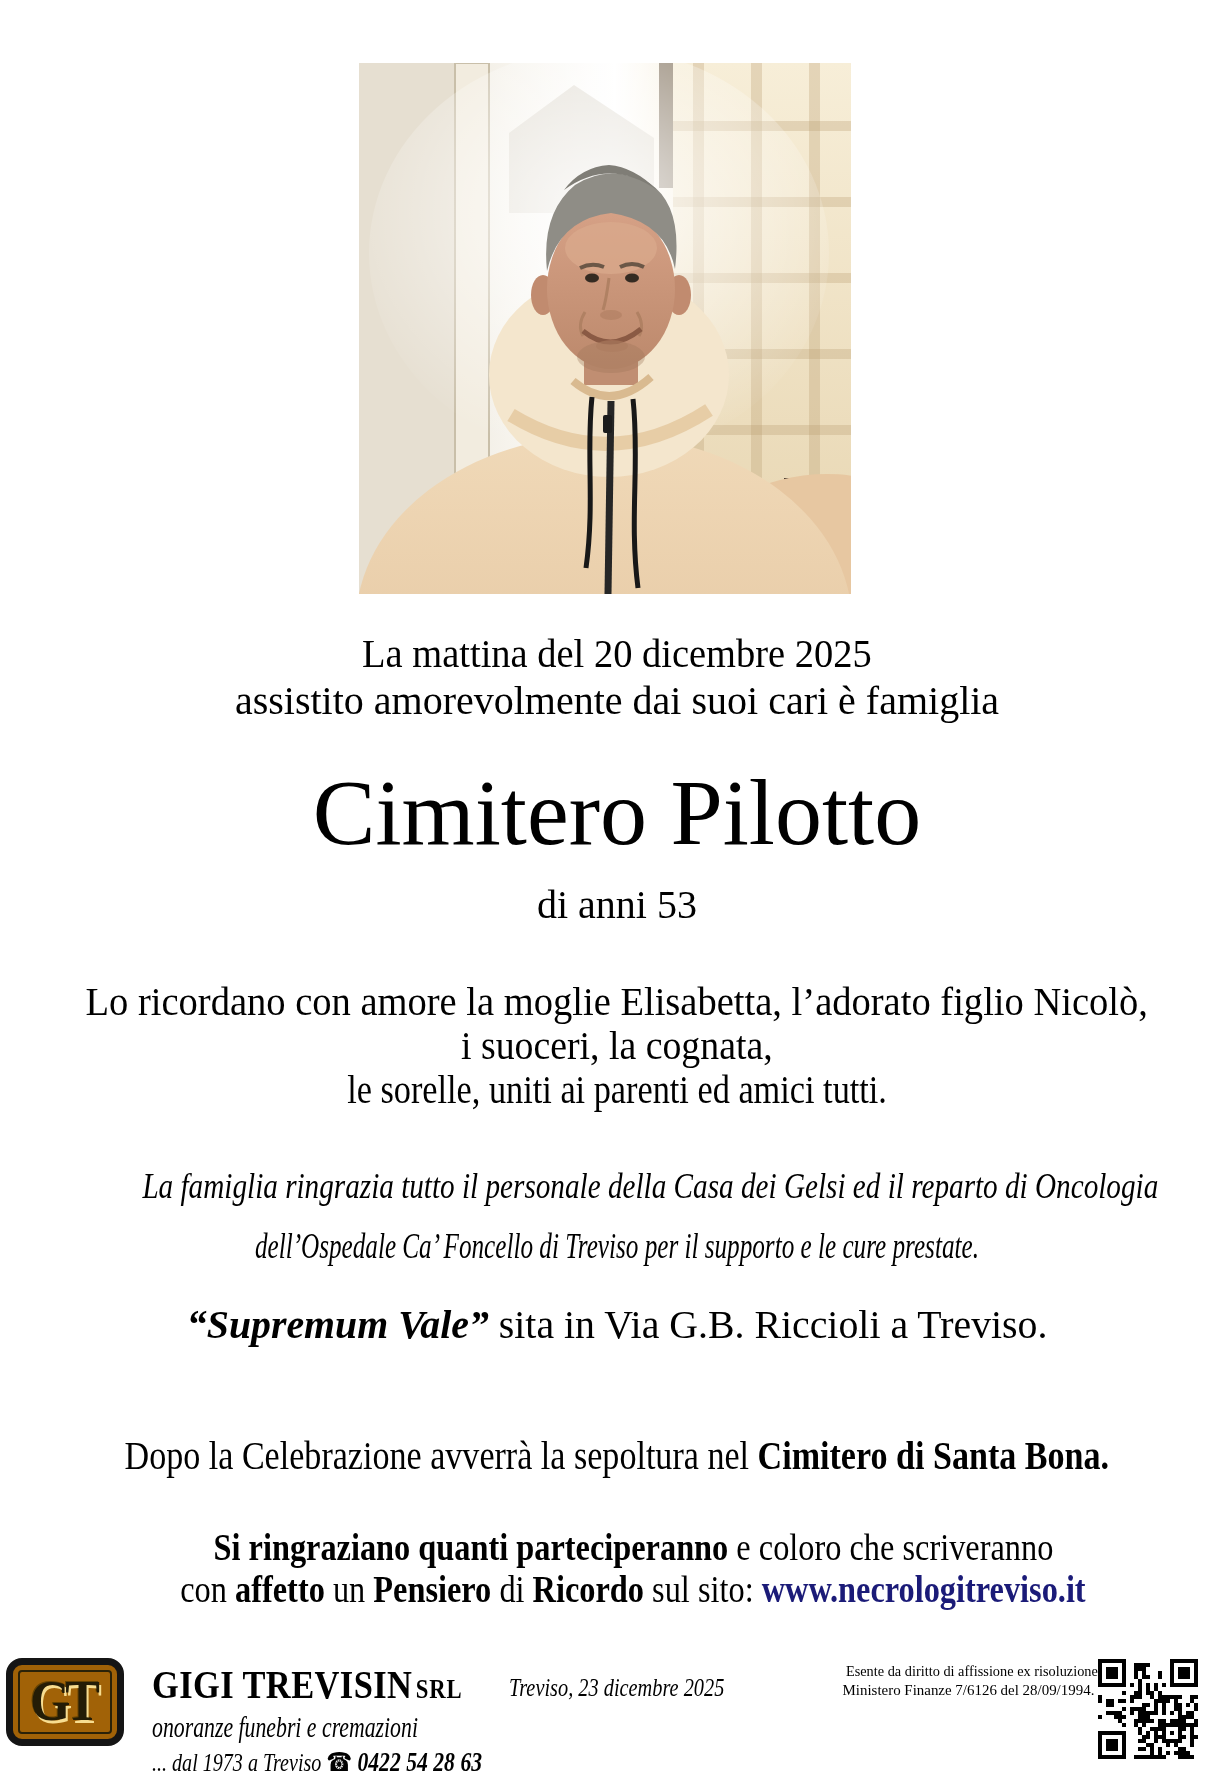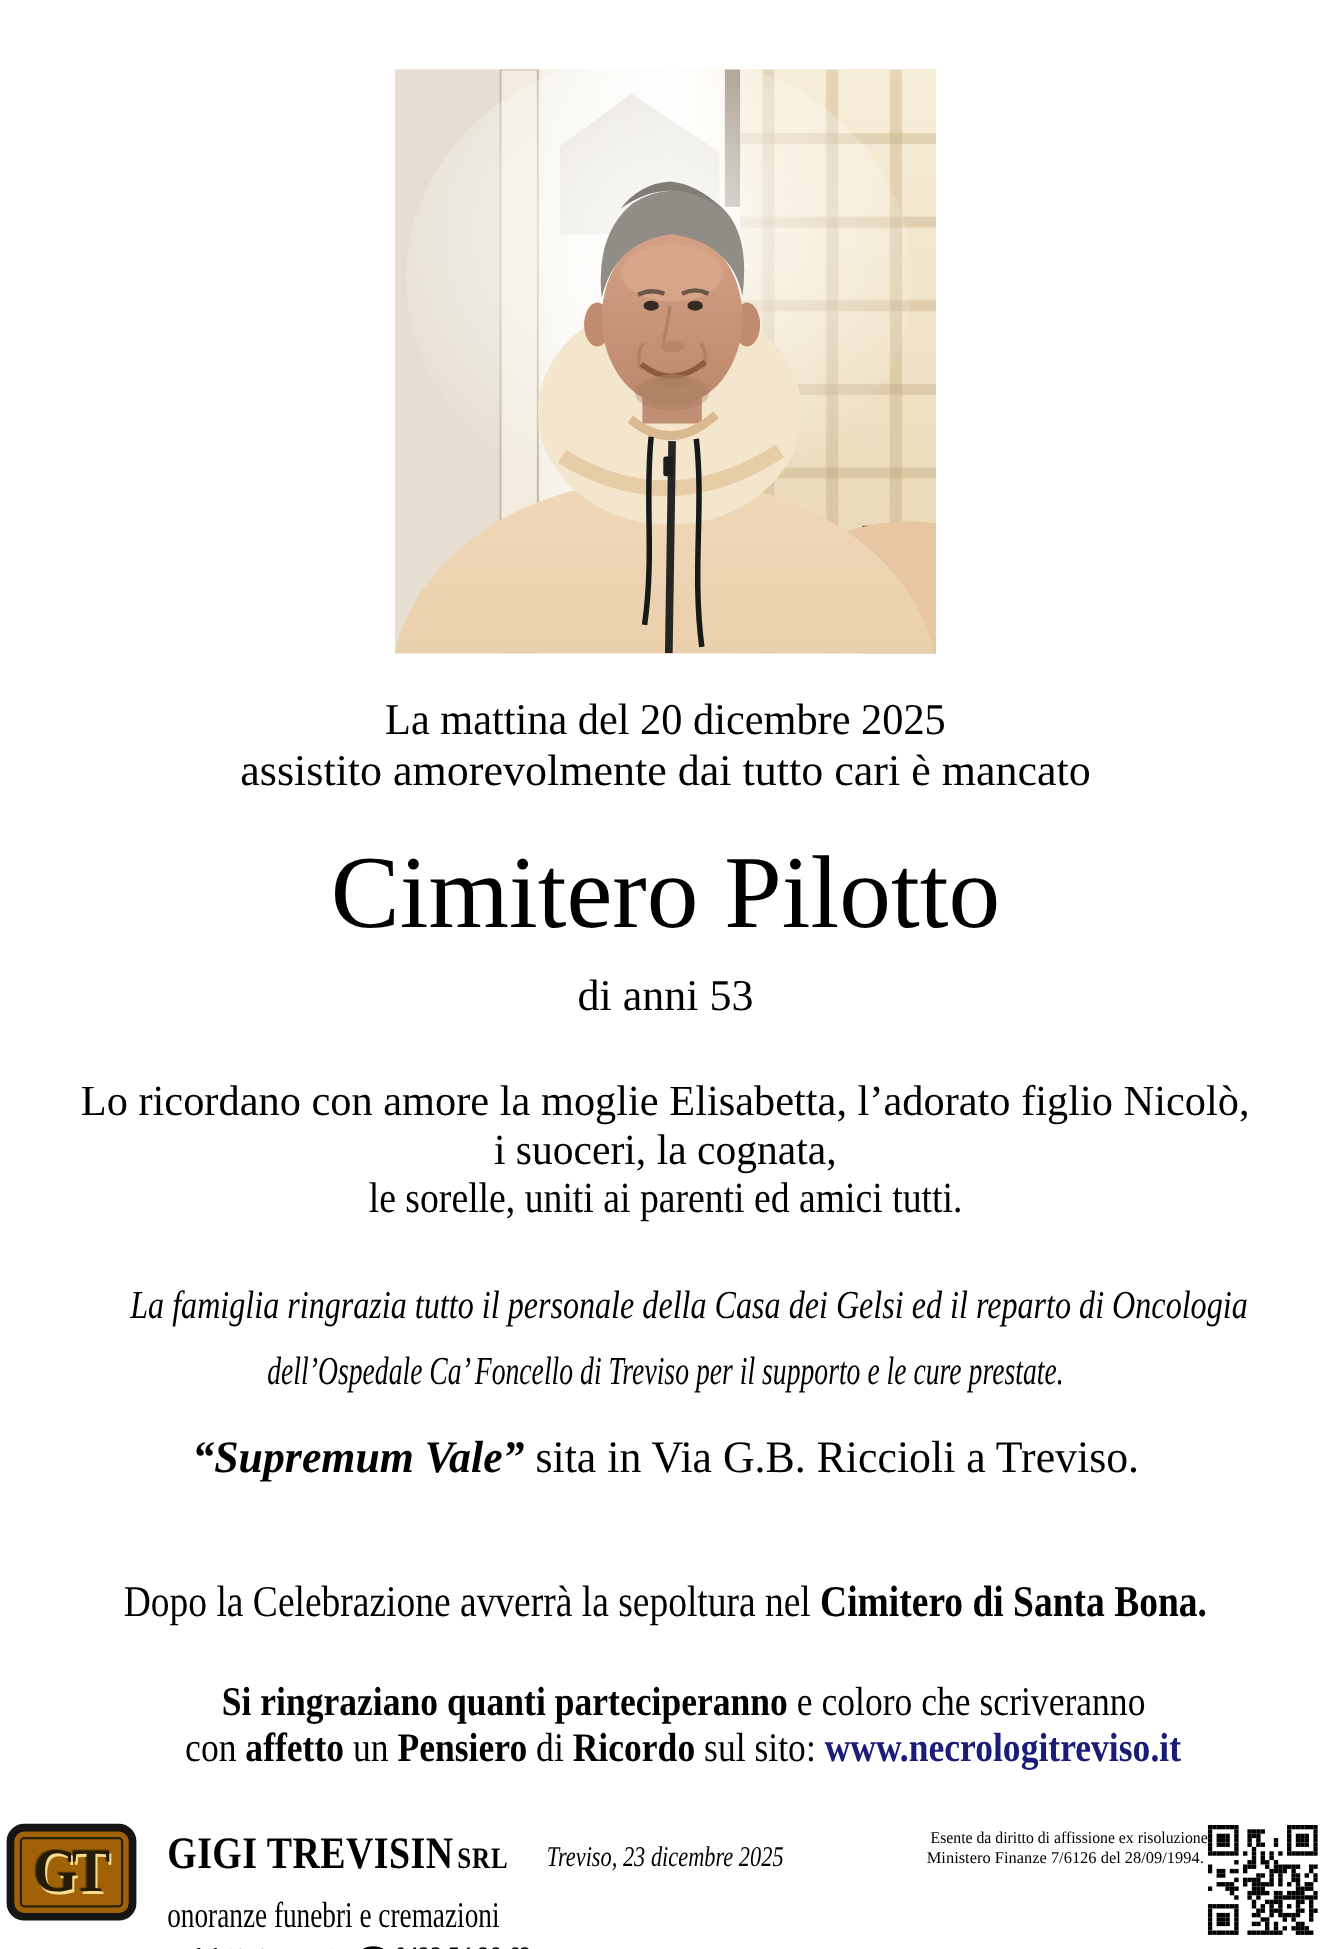--- a/index.html
+++ b/index.html
@@ -1,20 +1,20 @@
 <!DOCTYPE html>
 <html><head>
 <meta charset="utf-8">
 <style>
   html,body{margin:0;padding:0;background:#ffffff;}
   body{
     width:1210px;height:1772px;position:relative;overflow:hidden;
     font-family:"Liberation Serif", serif;color:#000;
   }
-  .absline{position:absolute;left:0;right:0;text-align:center;white-space:nowrap;}
+  .absline{position:absolute;left:0;right:0;text-align:center;white-space:nowrap;padding-left:24px;}
   .fitline{display:inline-block;transform-origin:50% 50%;}
   .fit-left{transform-origin:0 50%;}
 
   .photo{position:absolute;top:63px;left:359px;width:492px;height:531px;overflow:hidden;background:#f4f1ea;}
   .photo svg{display:block;}
 
   .intro{top:630px;font-size:40px;line-height:47px;}
   .name-line{top:762px;font-size:94px;line-height:100px;font-weight:normal;margin:0;}
   .age-line{top:884px;font-size:40px;line-height:42px;}
   .family{top:980px;font-size:39px;line-height:44px;}
@@ -30,21 +30,21 @@
         border:7px solid #151515;border-radius:16px;box-sizing:border-box;
         display:flex;align-items:center;justify-content:center;}
   .logo-inner{position:absolute;inset:5px;border:2px solid #2a2208;border-radius:4px;}
   .logo-text{font-weight:bold;font-size:52px;color:#241c06;letter-spacing:-5px;line-height:1;
              text-shadow:2px 2px 0 rgba(252,228,152,.95), -1px -1px 0 rgba(70,50,0,.65);
              transform:scaleY(1.08);padding-right:5px;}
 
   .company{position:absolute;left:152px;top:1660px;white-space:nowrap;}
   .company-name{font-size:41px;font-weight:600;letter-spacing:.5px;}
   .company-suffix{font-size:27px;font-weight:600;letter-spacing:1px;}
-  .tagline{font-size:33px;margin-top:16px;}
+  .tagline{font-size:29px;font-style:italic;margin-top:3px;}
   .since{font-size:25px;font-style:italic;margin-top:3px;}
   .phone{font-weight:bold;font-size:27px;font-style:italic;}
   .phone-icon{font-style:normal;font-size:26px;}
 
   .legal{position:absolute;left:840px;top:1662px;width:256px;text-align:center;
          font-size:15px;line-height:19px;white-space:nowrap;}
   .qr{position:absolute;left:1098px;top:1659px;width:100px;height:100px;}
 </style>
 </head>
 <body>
@@ -116,21 +116,21 @@
     <path d="M214 318 Q 252 350 292 314" stroke="#d9ba90" stroke-width="8" fill="none"></path>
     <line x1="252" y1="338" x2="249" y2="531" stroke="#262626" stroke-width="7"></line>
     <rect x="244" y="352" width="9" height="18" rx="2" fill="#1c1c1c"></rect>
     <path d="M233 334 C 227 390 236 440 227 505" stroke="#181818" stroke-width="5" fill="none"></path>
     <path d="M274 336 C 281 400 270 455 279 525" stroke="#181818" stroke-width="5" fill="none"></path>
   </svg>
 </div>
 
 <div class="absline intro">
   <div><span class="fitline" style="transform: scaleX(0.962);">La mattina del 20 dicembre 2025</span></div>
-  <div><span class="fitline">assistito amorevolmente dai tutto cari è mancato</span></div>
+  <div><span class="fitline">assistito amorevolmente dai suoi cari è famiglia</span></div>
 </div>
 
 <h1 class="absline name-line"><span class="fitline">Cimitero Pilotto</span></h1>
 
 <div class="absline age-line"><span class="fitline">di anni 53</span></div>
 
 <div class="absline family">
   <div><span class="fitline" style="transform: scaleX(0.988);">Lo ricordano con amore la moglie Elisabetta, l’adorato figlio Nicolò,</span></div>
   <div><span class="fitline" style="transform: scaleX(0.969);">i suoceri, la cognata,</span></div>
   <div><span class="fitline" style="transform: scaleX(0.879);">le sorelle, uniti ai parenti ed amici tutti.</span></div>

